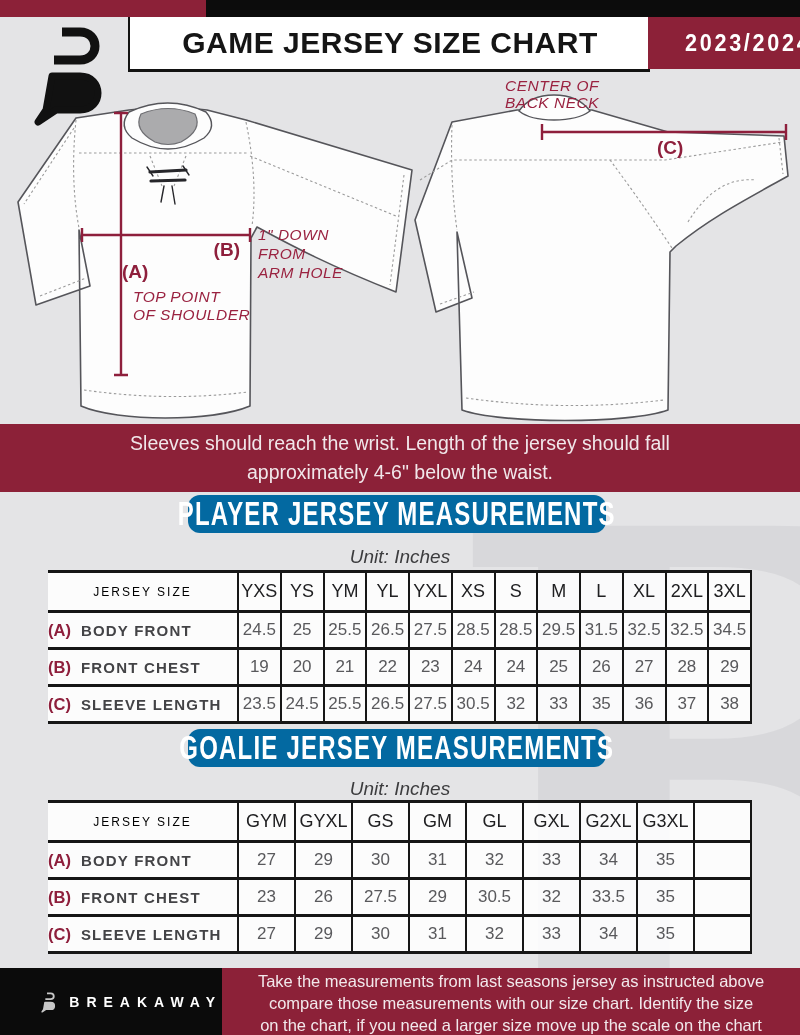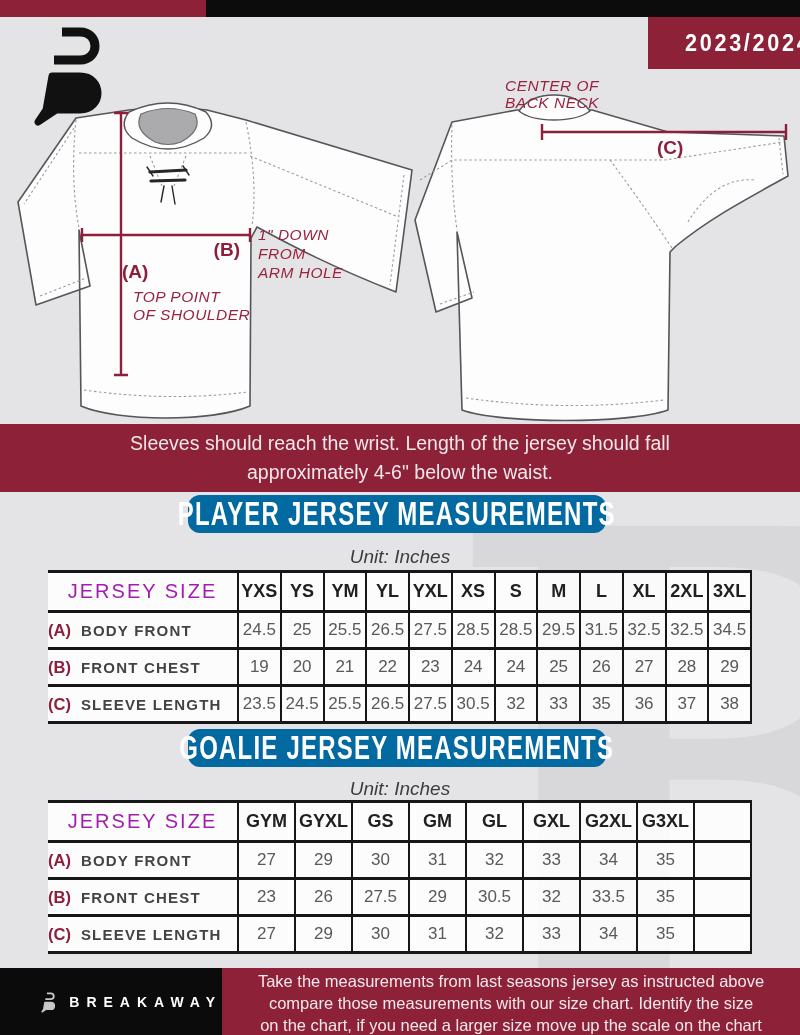--- a/index.html
+++ b/index.html
@@ -49,23 +49,23 @@
 
   
   .table-wrap{position:absolute;left:48px;width:704px;z-index:2;}
   .wrap-player{top:570px;}
   .wrap-goalie{top:800px;}
   table.tbl{width:100%;border-collapse:collapse;table-layout:fixed;border-bottom:3px solid #161616;}
   table.tbl col.lab{width:190px;}
   table.tbl thead tr{border-top:3px solid #161616;border-bottom:3px solid #161616;}
   table.tbl tbody tr{border-bottom:3px solid #161616;}
   table.tbl th,table.tbl td{padding:0;background:rgba(255,255,255,.87);}
-  .lbl-head{font-size:20px;letter-spacing:2px;color:#a21caf;font-weight:normal;text-align:center;height:37px;}
+  .lbl-head{font-size:12px;letter-spacing:2px;color:#000000;font-weight:normal;text-align:center;height:37px;}
   .size-head{border-left:2px solid #161616;border-right:2px solid #161616;
-             font-size:18px;font-weight:bold;color:#202022;text-align:center;height:37px;}
+             font-size:18px;font-weight:normal;color:#202022;text-align:center;height:37px;}
   table.tbl td{border-left:2px solid #161616;border-right:2px solid #161616;
                font-size:17px;color:#59595c;text-align:center;height:34px;}
   .row-lbl{text-align:left;padding-left:44px;height:34px;}
   .row-lbl .key{color:#8E1F3C;font-weight:bold;font-size:16.5px;margin-right:10px;}
   .row-lbl .lab{font-size:15px;letter-spacing:1.2px;color:#434346;}
 
   
   .watermark{position:absolute;left:440px;top:440px;font-family:"DejaVu Serif",serif;font-weight:bold;
              font-size:700px;line-height:1;color:#c9c9cd;opacity:.42;z-index:1;user-select:none;}
 
@@ -87,20 +87,23 @@
   <div class="bar-maroon"></div>
   <div class="bar-black"></div>
 
   <div class="logo">
     <svg width="84" height="104" viewBox="0 0 84 104">
       <path d="M34,10 h18 c20,0 20,28 0,28 h-26" fill="none" stroke="#111" stroke-width="9"></path>
       <path d="M24,54 h28 c24,0 24,34 0,34 h-24 l-18,12 8,-12 z" fill="#111" stroke="#111" stroke-width="7" stroke-linejoin="round"></path>
     </svg>
   </div>
 
+  <div class="title-bar">
+    <span class="t">GAME JERSEY SIZE CHART</span>
+  </div>
   <div class="season">
     <span class="t">2023/2024</span>
   </div>
 
   <svg class="diagram" viewBox="0 0 800 345">
 
     <g>
       <path class="jersey" d="M76,38 L129,30 L168,26 L207,30 L246,40
         L412,90 L396,212
         C330,186 292,166 257,147 L251,158 L250,326

